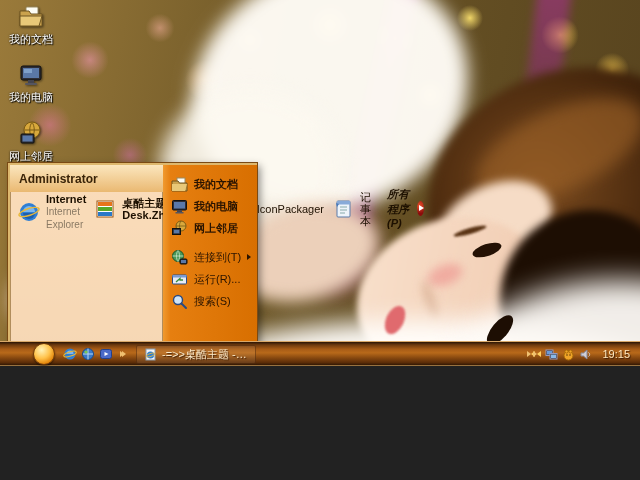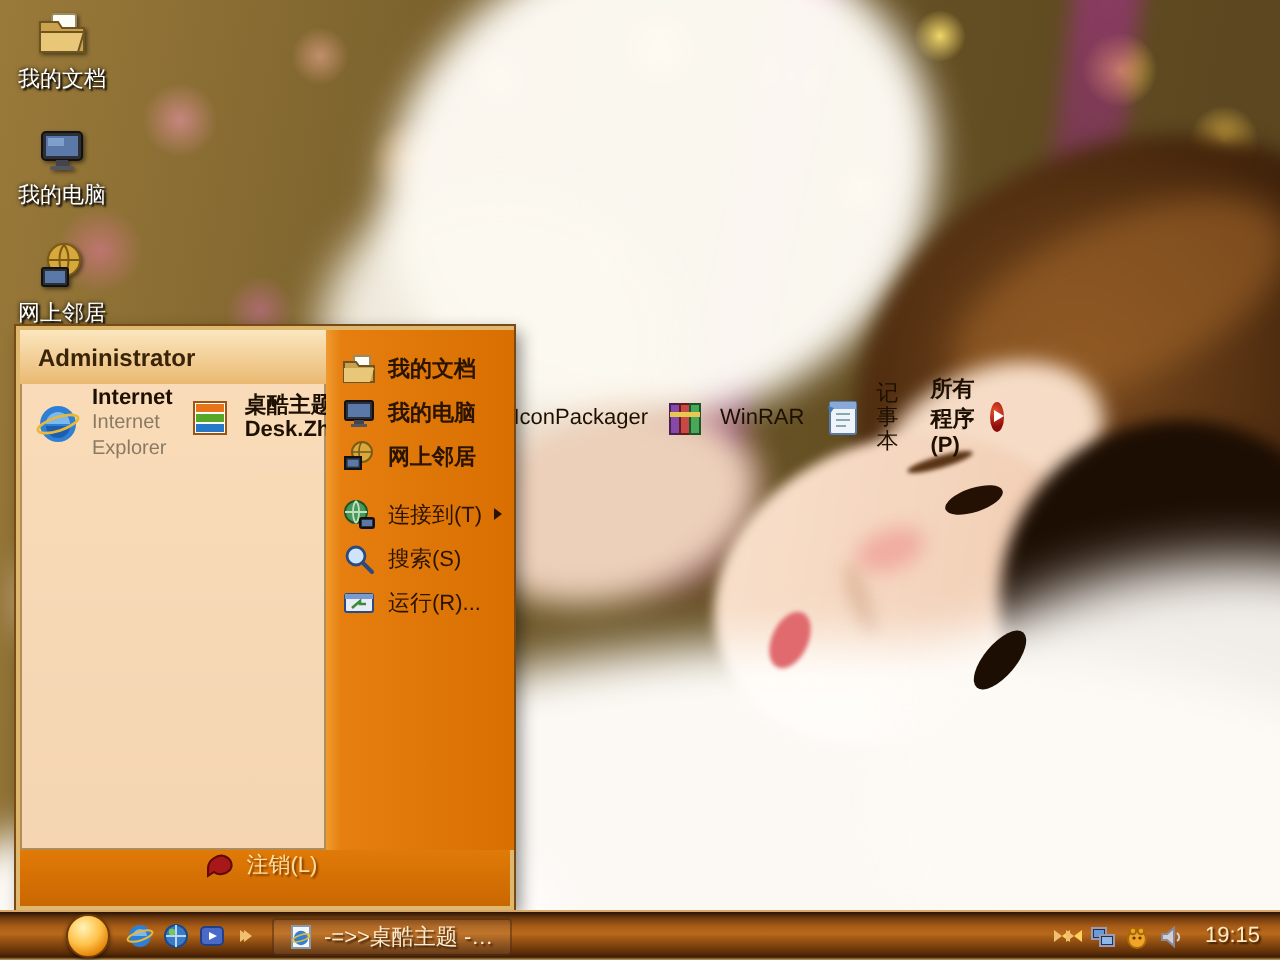--- a/index.html
+++ b/index.html
@@ -1,18 +1,18 @@
 <!DOCTYPE html>
 <html><head>
 <meta charset="utf-8">
 <style>
   * { margin:0; padding:0; box-sizing:border-box; }
   html,body { background:#222; }
   body { font-family:"Liberation Sans","DejaVu Sans",sans-serif; }
-  .screen { position:relative; width:640px; height:480px; overflow:hidden;
+  .screen { position:relative; width:640px; height:366px; overflow:hidden;
             font-family:"Liberation Sans","DejaVu Sans",sans-serif; }
 
   
   .wallpaper { position:absolute; inset:0;
     background:
       radial-gradient(circle 30px at 330px 25px, rgba(250,214,90,.95), rgba(250,214,90,0) 72%),
       radial-gradient(circle 26px at 395px 38px, rgba(255,220,90,.9), rgba(255,220,90,0) 72%),
       radial-gradient(circle 22px at 430px 95px, rgba(244,202,70,.85), rgba(244,202,70,0) 72%),
       radial-gradient(circle 18px at 470px 18px, rgba(255,228,110,.9), rgba(255,228,110,0) 72%),
       radial-gradient(circle 26px at 560px 35px, rgba(250,210,80,.9), rgba(250,210,80,0) 72%),
@@ -99,21 +99,21 @@
   .mi { display:flex; align-items:center; gap:6px; padding:2px 4px; border-radius:2px; cursor:default; }
   .mi svg { width:22px; height:22px; flex:none; }
   .mi .t { font-size:11px; color:#1d1000; line-height:12px; }
   .mi .t b { display:block; font-weight:bold; }
   .mi .sub { font-size:10px; color:#8a7a64; }
   .mi.two { height:32px; }
   .mi.one { height:25px; }
   .menu-spacer { flex:1; }
   .menu-sep { height:1px; background:rgba(110,70,20,.35); margin:2px 6px; }
   .all-programs { height:24px; display:flex; align-items:center; justify-content:center;
-                  gap:7px; cursor:default; }
+                  gap:7px; cursor:default;font-style:italic; }
   .all-programs .t { font-size:11px; font-weight:bold; color:#1d1000; }
   .ap-circle { width:15px; height:15px; border-radius:50%;
                background:radial-gradient(circle at 35% 30%,#e8502a,#8c0c0c 70%);
                display:flex; align-items:center; justify-content:center; }
   .ap-circle i { display:block; width:0; height:0; border-left:5px solid #fff;
                  border-top:3px solid transparent; border-bottom:3px solid transparent; margin-left:2px; }
   .menu-right { flex:1; background:linear-gradient(90deg,#f09a30 0%,#e67f10 8%,#d86f00 100%);
                 padding:8px 4px 4px 6px; display:flex; flex-direction:column; }
   .mr { display:flex; align-items:center; gap:6px; height:22px; padding:0 2px; cursor:default; }
   .mr svg { width:17px; height:17px; flex:none; }
@@ -260,29 +260,20 @@
             <svg viewBox="0 0 22 22">
               <path d="M11 2l8 4v10l-8 4-8-4V6z" fill="#b05a28" stroke="#5e2c0c"></path>
               <path d="M11 2l8 4-8 4-8-4z" fill="#d88a48"></path>
               <path d="M11 10v10" stroke="#5e2c0c"></path>
             </svg>
             <div class="t">IconPackager</div>
           </div>
 
 
 
-          <div class="mi one">
-            <svg viewBox="0 0 22 22">
-              <rect x="3" y="4" width="5" height="15" fill="#8848a8" stroke="#442255"></rect>
-              <rect x="8" y="4" width="5" height="15" fill="#c84848" stroke="#661c1c"></rect>
-              <rect x="13" y="4" width="5" height="15" fill="#48a858" stroke="#1c5528"></rect>
-              <rect x="3" y="8" width="15" height="2.5" fill="#e8c850"></rect>
-            </svg>
-            <div class="t">WinRAR</div>
-          </div>
 
           <div class="mi one">
             <svg viewBox="0 0 22 22">
               <rect x="5" y="3" width="13" height="16" rx="1" fill="#eef4fa" stroke="#5a7aa8"></rect>
               <rect x="5" y="3" width="13" height="3.5" fill="#88aad8"></rect>
               <path d="M8 9h7M8 12h7M8 15h5" stroke="#8aa" fill="none"></path>
               <path d="M4 5l3 1-2 3z" fill="#4878b8"></path>
             </svg>
             <div class="t">记事本</div>
           </div>
@@ -332,32 +323,32 @@
             <circle cx="7" cy="7" r="5.5" fill="#4a9858" stroke="#1c5528"></circle>
             <path d="M1.5 7h11M7 1.5c-2 2-2 9 0 11M7 1.5c2 2 2 9 0 11" stroke="#bde0c0" fill="none" stroke-width=".9"></path>
             <rect x="9" y="10" width="7" height="5" rx="1" fill="#2e2e36" stroke="#111"></rect>
             <rect x="10" y="11" width="5" height="3" fill="#5a78a8"></rect>
           </svg>
           <span class="t">连接到(T)</span>
           <span class="sub-arrow"></span>
         </div>
         <div class="mr">
           <svg viewBox="0 0 17 17">
-            <circle cx="7" cy="7" r="4.5" fill="#cfe4f8" stroke="#2a4a80" stroke-width="1.4"></circle>
-            <path d="M10.5 10.5L15 15" stroke="#2a4a80" stroke-width="2" stroke-linecap="round"></path>
-          </svg>
-          <span class="t">搜索(S)</span>
-        </div>
-        <div class="mr">
-          <svg viewBox="0 0 17 17">
             <rect x="1.5" y="4" width="14" height="9" rx="1" fill="#e8ecf4" stroke="#2a4a80"></rect>
             <rect x="1.5" y="4" width="14" height="2.5" fill="#7a9ad0"></rect>
             <path d="M5 11l4-3.5L9 9h3" stroke="#3a8a3a" fill="none" stroke-width="1.3"></path>
           </svg>
           <span class="t">运行(R)...</span>
+        </div>
+        <div class="mr">
+          <svg viewBox="0 0 17 17">
+            <circle cx="7" cy="7" r="4.5" fill="#cfe4f8" stroke="#2a4a80" stroke-width="1.4"></circle>
+            <path d="M10.5 10.5L15 15" stroke="#2a4a80" stroke-width="2" stroke-linecap="round"></path>
+          </svg>
+          <span class="t">搜索(S)</span>
         </div>
       </div>
     </div>
 
     <div class="menu-footer">
       <div class="foot-btn">
         <svg viewBox="0 0 16 13">
           <path d="M2 8c0-4 5-7 8-6 3 1 5 4 3 7-2 2-6 3-8 1L2 12z" fill="#a81818" stroke="#5e0808"></path>
         </svg>
         <span class="t">注销(L)</span>

